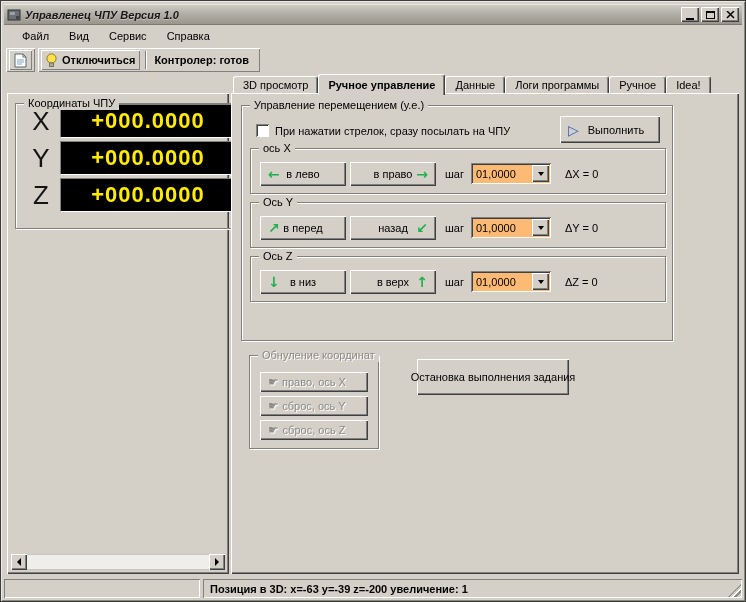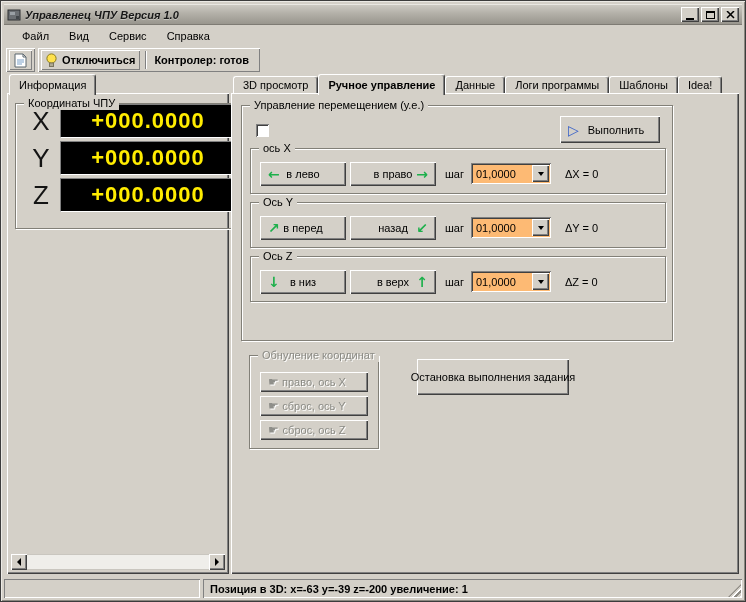--- a/index.html
+++ b/index.html
@@ -185,23 +185,20 @@
         </svg>
         <b>Отключиться</b>
       </div>
       <div class="tb-sep"></div>
       <div class="tb-label-bold">Контролер: готов</div>
     </div>
   </div>
 
   <div class="main">
 
-    <div class="tabs tabs-left">
-      <div class="tab active">Информация</div>
-    </div>
     <div class="tabpanel panel-left">
       <div class="groupbox coords-group">
         <div class="gb-title">Координаты ЧПУ</div>
 
         <div class="coord-row">
           <div class="coord-axis">X</div>
           <div class="lcd">+000.0000</div>
         </div>
         <div class="coord-row">
           <div class="coord-axis">Y</div>
@@ -222,31 +219,32 @@
             <div class="tri tri-right"></div>
           </div>
       </div>
     </div>
 
     <div class="tabs tabs-right">
       <div class="tab">3D просмотр</div>
       <div class="tab active bold">Ручное управление</div>
       <div class="tab">Данные</div>
       <div class="tab">Логи программы</div>
-      <div class="tab">Шаблоны</div>
+      <div class="tab">Ручное</div>
       <div class="tab">Idea!</div>
     </div>
 
     <div class="tabpanel panel-right">
 
       <div class="groupbox move-group">
         <div class="gb-title">Управление перемещением (у.е.)</div>
 
         <div class="chk-row">
           <div class="checkbox"></div>
+          <span>При нажатии стрелок, сразу посылать на ЧПУ</span>
         </div>
 
         <div class="btn execute-btn">
           <span class="ic-l play">▷</span>
           <span class="lbl">Выполнить</span>
         </div>
 
         <div class="groupbox axis-group ax-x">
           <div class="gb-title">ось X</div>
           <div class="btn ax-btn ax-btn-a">

